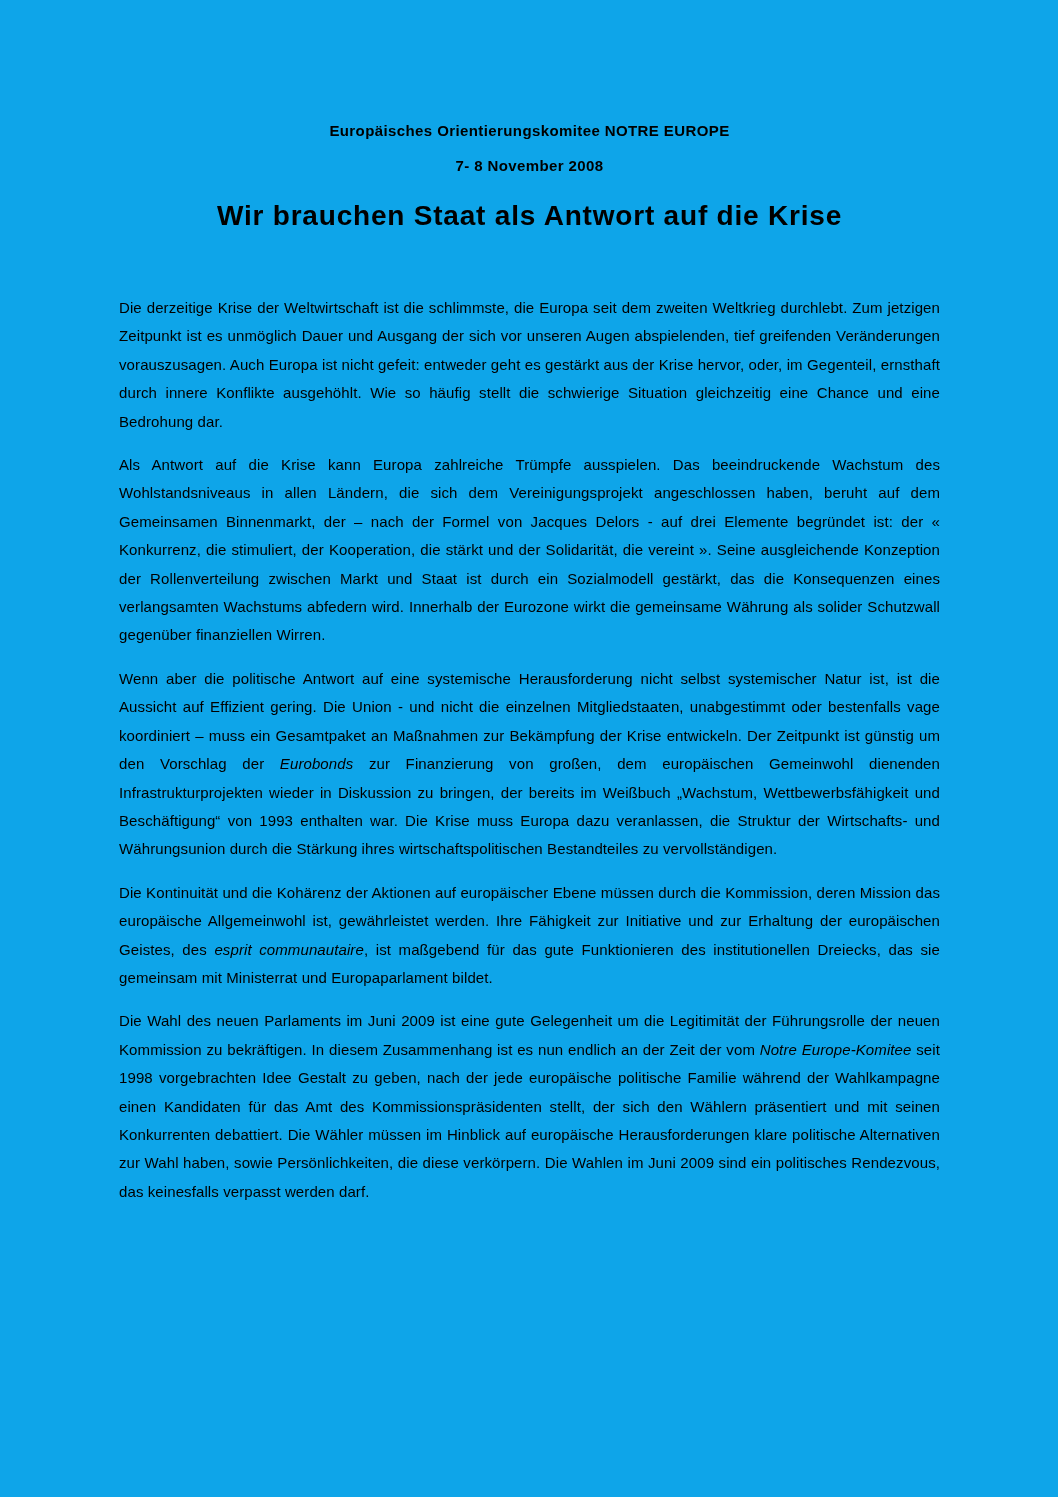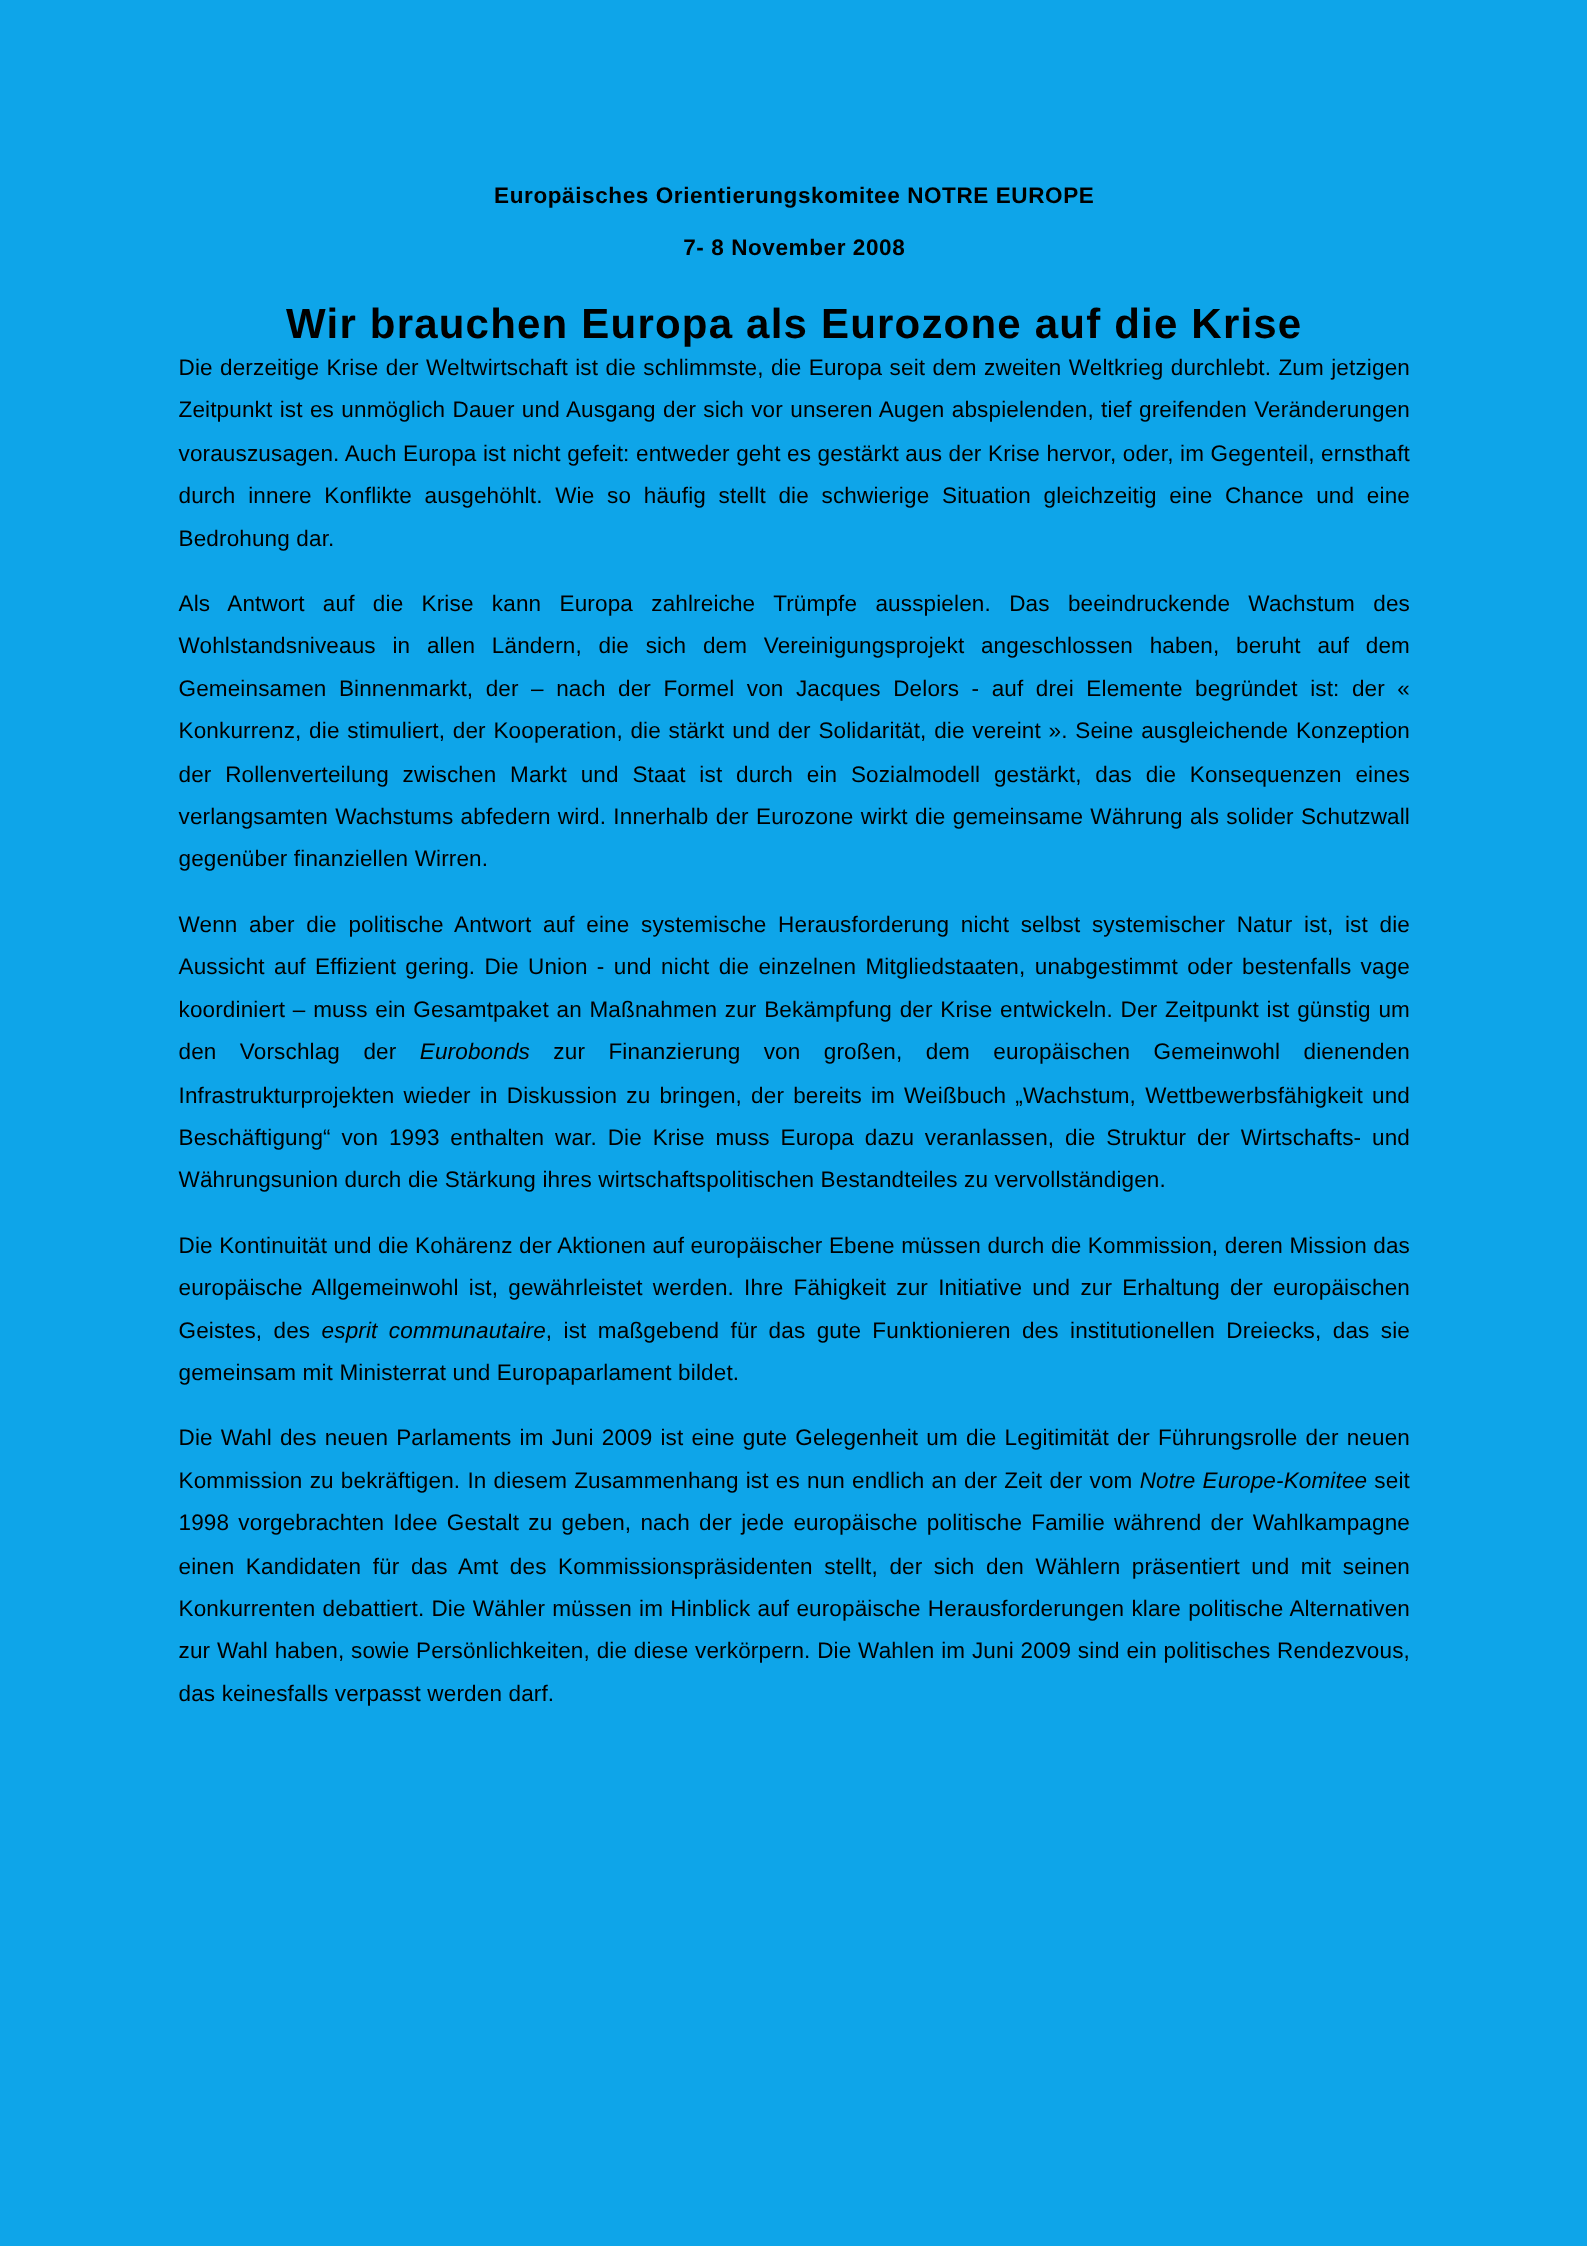--- a/index.html
+++ b/index.html
@@ -36,40 +36,41 @@
     text-align: center;
   }
   .doc-title {
     font-size: 28px;
     font-weight: bold;
     letter-spacing: 0.8px;
     margin: 0 0 0 0;
     white-space: nowrap;
   }
   .doc-body {
+    margin-top: 62px;
   }
   .doc-body p {
     font-size: 15px;
     line-height: 28.4px;
     text-align: justify;
     letter-spacing: 0.1px;
     margin: 0 0 15px 0;
   }
   .doc-body p .seg-italic {
     font-style: italic;
   }
 </style>
 </head>
 <body>
 
 <div class="page">
   <div class="doc-header">
     <div class="hdr-line1">Europäisches Orientierungskomitee NOTRE EUROPE</div>
     <div class="hdr-line2">7- 8 November 2008</div>
-    <h1 class="doc-title">Wir brauchen Europa als Eurozone auf die Krise</h1>
+    <h1 class="doc-title">Wir brauchen Staat als Antwort auf die Krise</h1>
   </div>
   <div class="doc-body" id="doc-body">
       <p><span class="seg-normal">Die derzeitige Krise der Weltwirtschaft ist die schlimmste, die Europa seit dem zweiten Weltkrieg durchlebt. Zum jetzigen Zeitpunkt ist es unmöglich Dauer und Ausgang der sich vor unseren Augen abspielenden, tief greifenden Veränderungen vorauszusagen. Auch Europa ist nicht gefeit: entweder geht es gestärkt aus der Krise hervor, oder, im Gegenteil, ernsthaft durch innere Konflikte ausgehöhlt. Wie so häufig stellt die schwierige Situation gleichzeitig eine Chance und eine Bedrohung dar.</span></p>
       <p><span class="seg-normal">Als Antwort auf die Krise kann Europa zahlreiche Trümpfe ausspielen. Das beeindruckende Wachstum des Wohlstandsniveaus in allen Ländern, die sich dem Vereinigungsprojekt angeschlossen haben, beruht auf dem Gemeinsamen Binnenmarkt, der – nach der Formel von Jacques Delors - auf drei Elemente begründet ist: der « Konkurrenz, die stimuliert, der Kooperation, die stärkt und der Solidarität, die vereint ». Seine ausgleichende Konzeption der Rollenverteilung zwischen Markt und Staat ist durch ein Sozialmodell gestärkt, das die Konsequenzen eines verlangsamten Wachstums abfedern wird. Innerhalb der Eurozone wirkt die gemeinsame Währung als solider Schutzwall gegenüber finanziellen Wirren.</span></p>
       <p><span class="seg-normal">Wenn aber die politische Antwort auf eine systemische Herausforderung nicht selbst systemischer Natur ist, ist die Aussicht auf Effizient gering. Die Union - und nicht die einzelnen Mitgliedstaaten, unabgestimmt oder bestenfalls vage koordiniert – muss ein Gesamtpaket an Maßnahmen zur Bekämpfung der Krise entwickeln. Der Zeitpunkt ist günstig um den Vorschlag der </span><span class="seg-italic">Eurobonds</span><span class="seg-normal"> zur Finanzierung von großen, dem europäischen Gemeinwohl dienenden Infrastrukturprojekten wieder in Diskussion zu bringen, der bereits im Weißbuch „Wachstum, Wettbewerbsfähigkeit und Beschäftigung“ von 1993 enthalten war. Die Krise muss Europa dazu veranlassen, die Struktur der Wirtschafts- und Währungsunion durch die Stärkung ihres wirtschaftspolitischen Bestandteiles zu vervollständigen.</span></p>
       <p><span class="seg-normal">Die Kontinuität und die Kohärenz der Aktionen auf europäischer Ebene müssen durch die Kommission, deren Mission das europäische Allgemeinwohl ist, gewährleistet werden. Ihre Fähigkeit zur Initiative und zur Erhaltung der europäischen Geistes, des </span><span class="seg-italic">esprit communautaire</span><span class="seg-normal">, ist maßgebend für das gute Funktionieren des institutionellen Dreiecks, das sie gemeinsam mit Ministerrat und Europaparlament bildet.</span></p>
       <p><span class="seg-normal">Die Wahl des neuen Parlaments im Juni 2009 ist eine gute Gelegenheit um die Legitimität der Führungsrolle der neuen Kommission zu bekräftigen. In diesem Zusammenhang ist es nun endlich an der Zeit der vom </span><span class="seg-italic">Notre Europe-Komitee</span><span class="seg-normal"> seit 1998 vorgebrachten Idee Gestalt zu geben, nach der jede europäische politische Familie während der Wahlkampagne einen Kandidaten für das Amt des Kommissionspräsidenten stellt, der sich den Wählern präsentiert und mit seinen Konkurrenten debattiert. Die Wähler müssen im Hinblick auf europäische Herausforderungen klare politische Alternativen zur Wahl haben, sowie Persönlichkeiten, die diese verkörpern. Die Wahlen im Juni 2009 sind ein politisches Rendezvous, das keinesfalls verpasst werden darf.</span></p>
     </div>
 </div>
 

